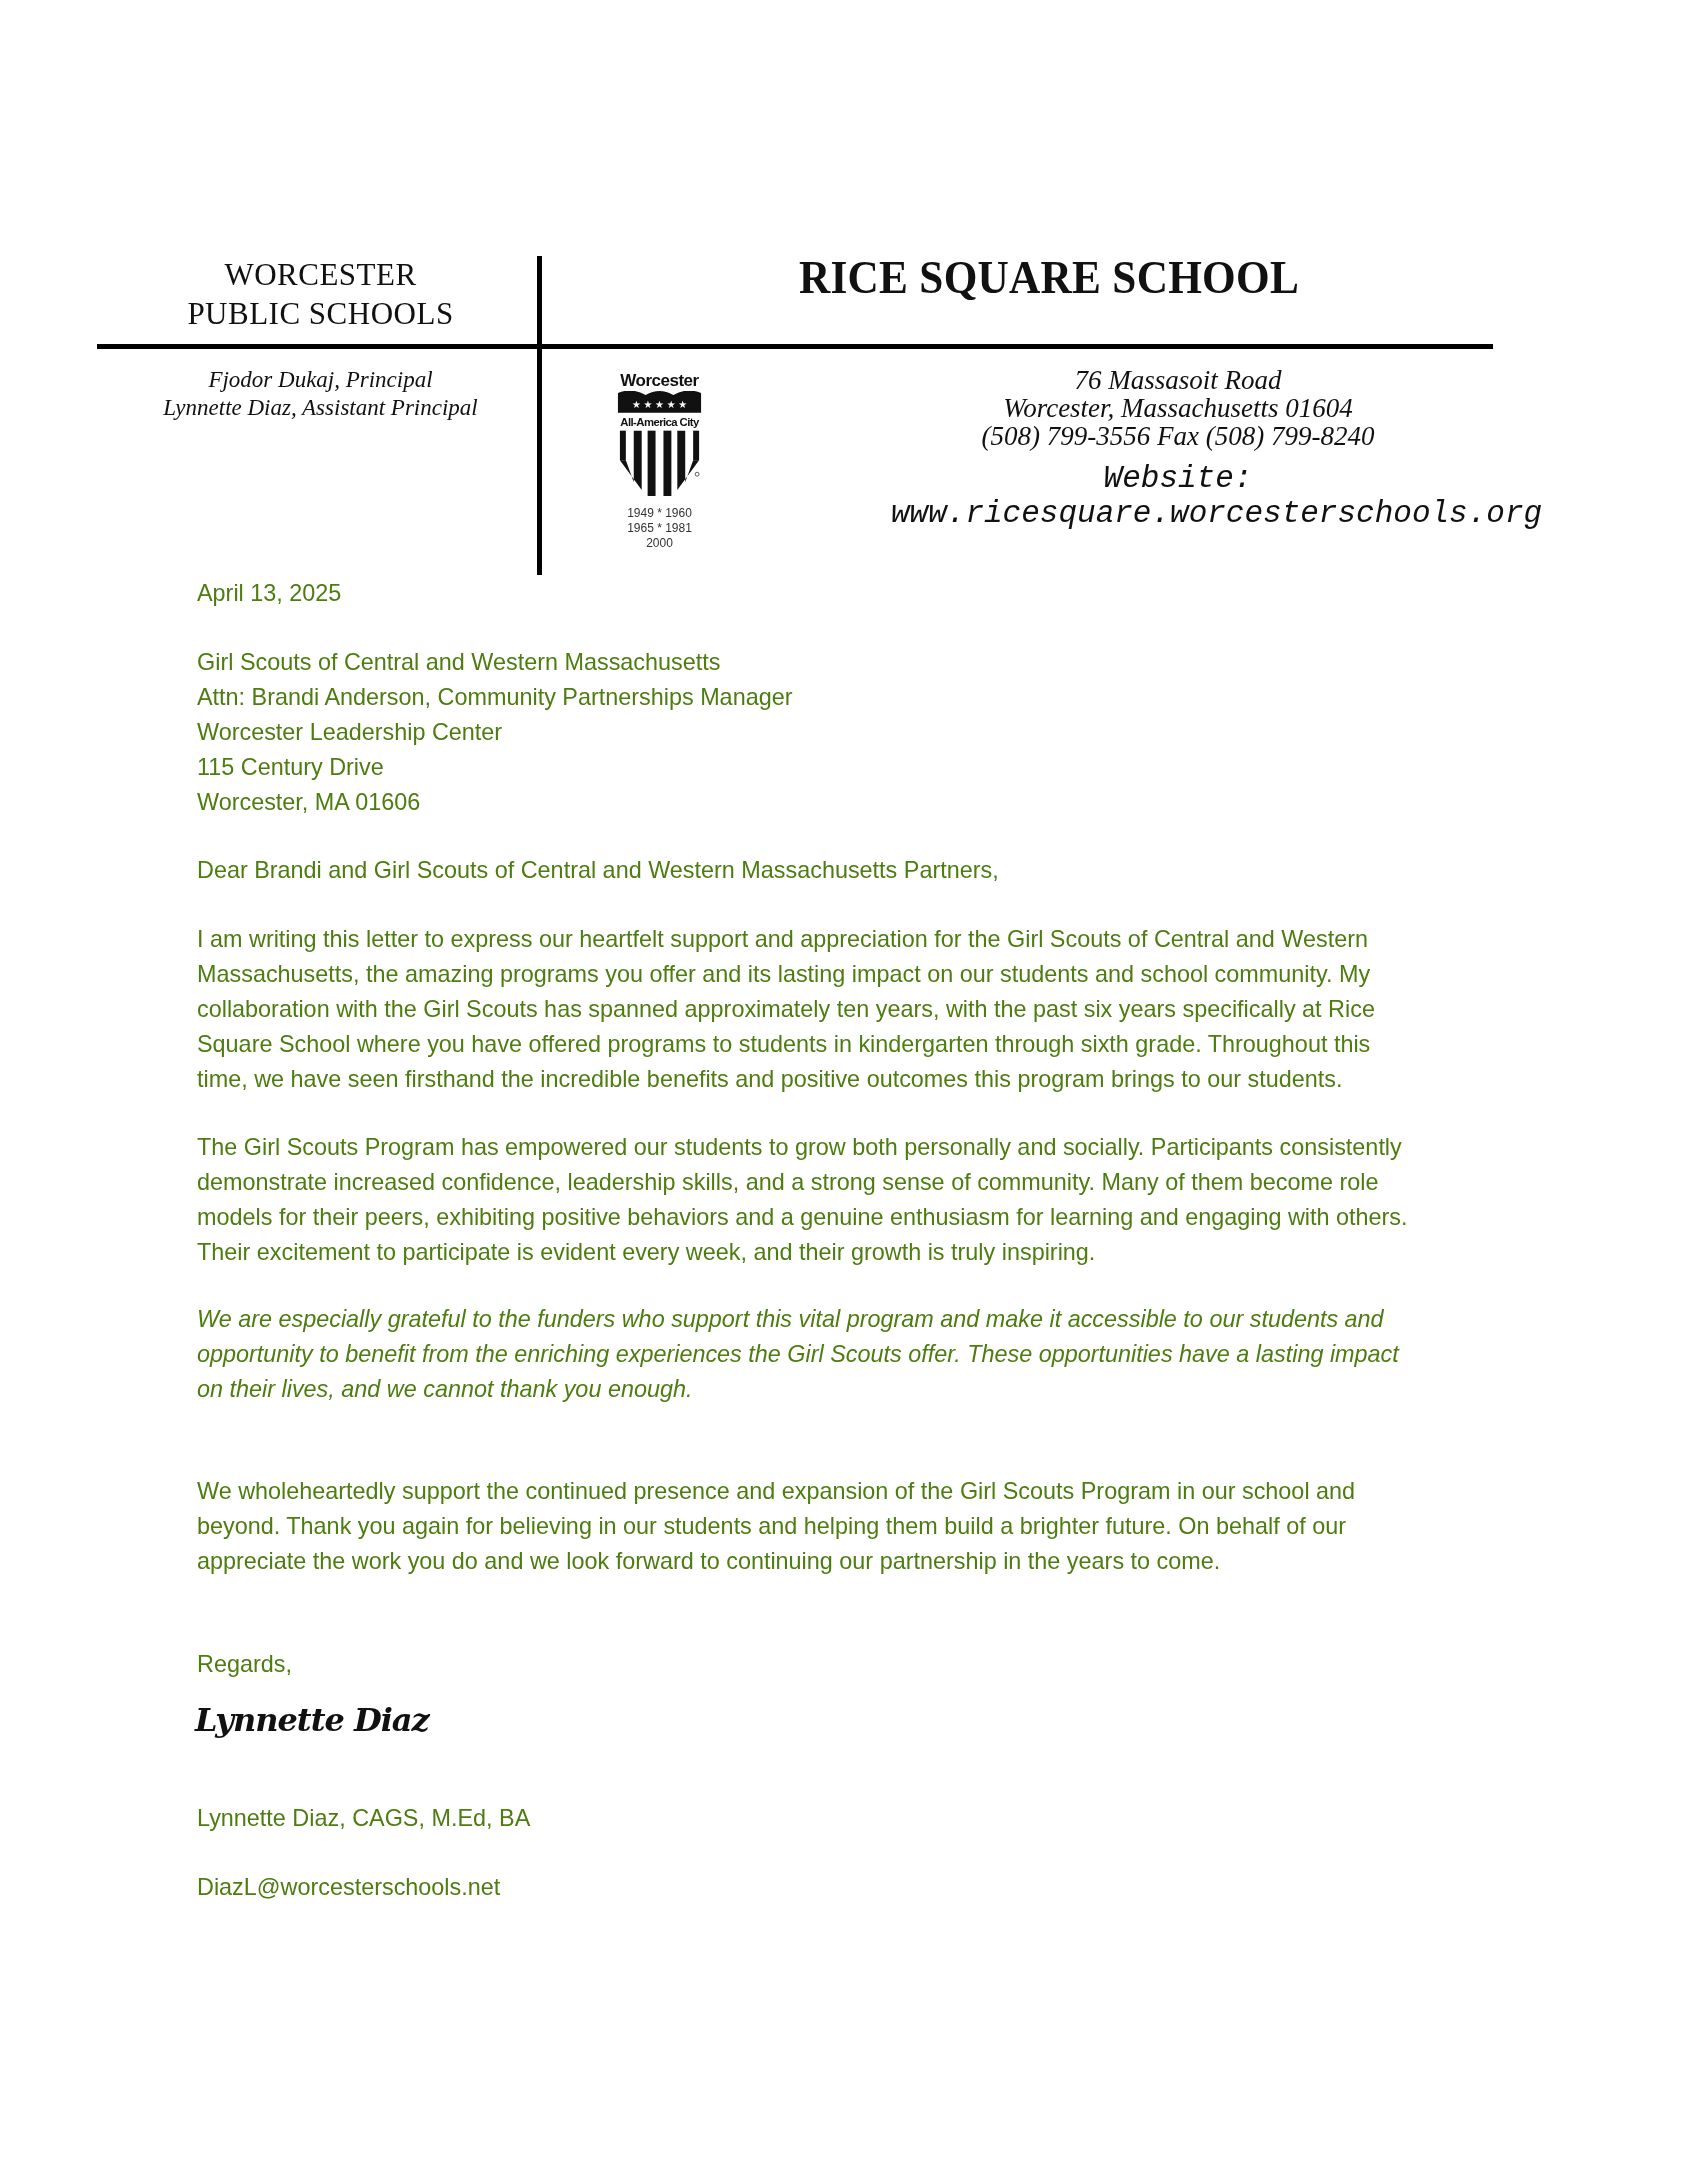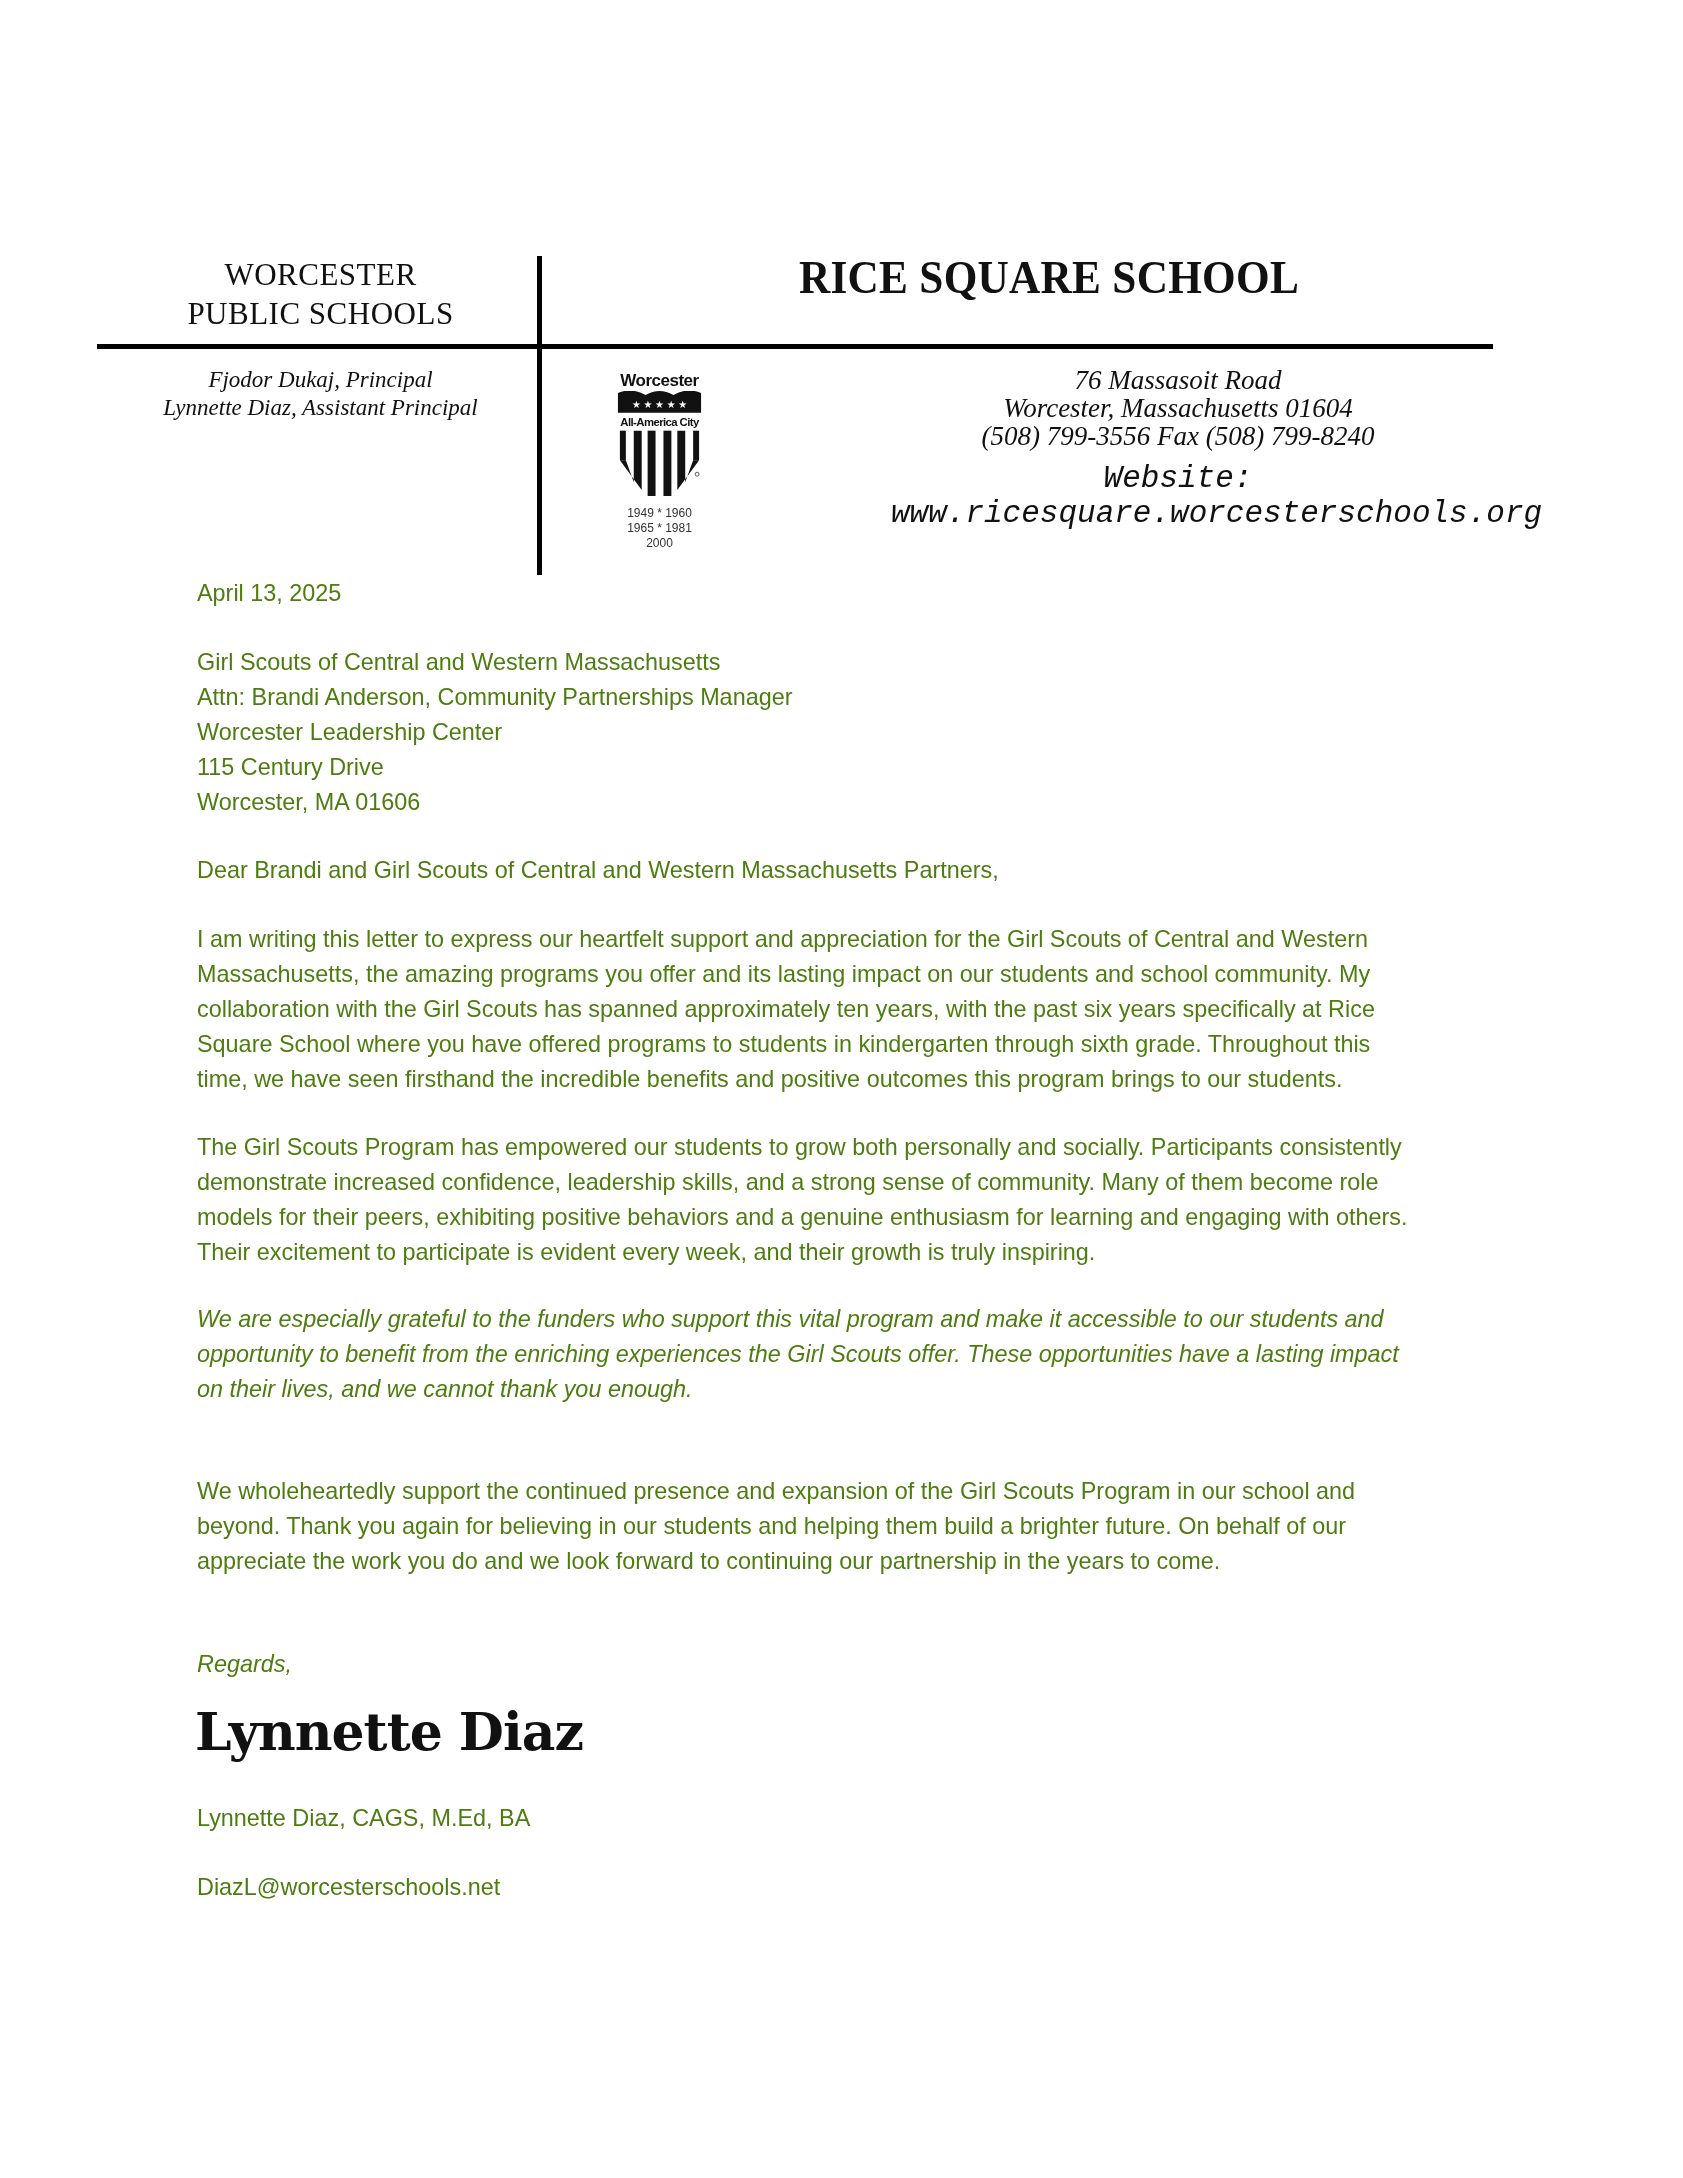--- a/index.html
+++ b/index.html
@@ -25,22 +25,22 @@
 
   
   .body-text { left:197px; width:1317px; font-size:23.4px; line-height:35px; color:#4d7c0f; }
   .date { top:576px; }
   .recipient { top:645px; }
   .salutation { top:853px; }
   .p1 { top:922px; }
   .p2 { top:1130px; }
   .p3 { top:1302px;font-style:italic; }
   .p4 { top:1474px; }
-  .closing { top:1647px;font-style:italic; }
-  .signature { left:195px; top:1701px; font-family:"DejaVu Serif",serif; font-weight:bold; font-size:52px; letter-spacing:-1px; }
+  .closing { top:1647px; }
+  .signature { left:195px; top:1701px; font-family:"DejaVu Serif",serif; font-style:italic; font-weight:bold; font-size:32px; letter-spacing:-1px; }
   .sig-name { top:1801px; }
   .sig-email { top:1870px; }
 </style>
 </head>
 <body>
 
 <div class="abs district serif">
   <div>WORCESTER</div>
   <div>PUBLIC SCHOOLS</div>
 </div>

